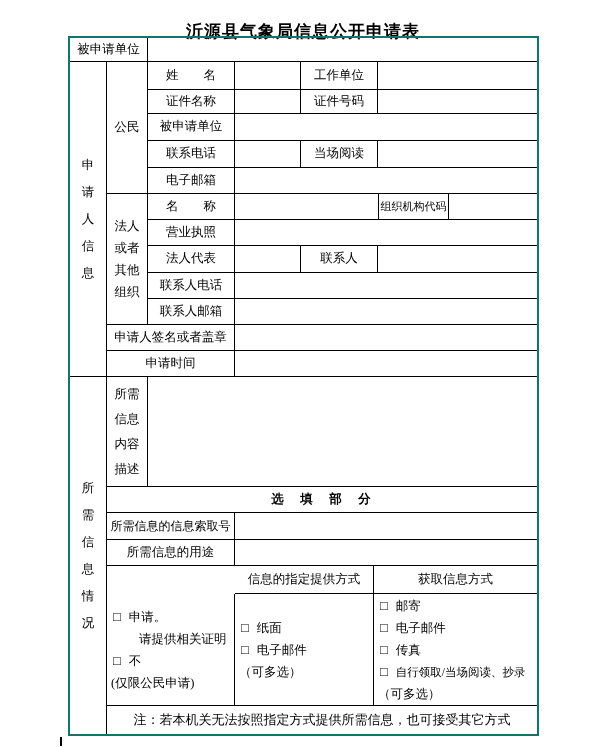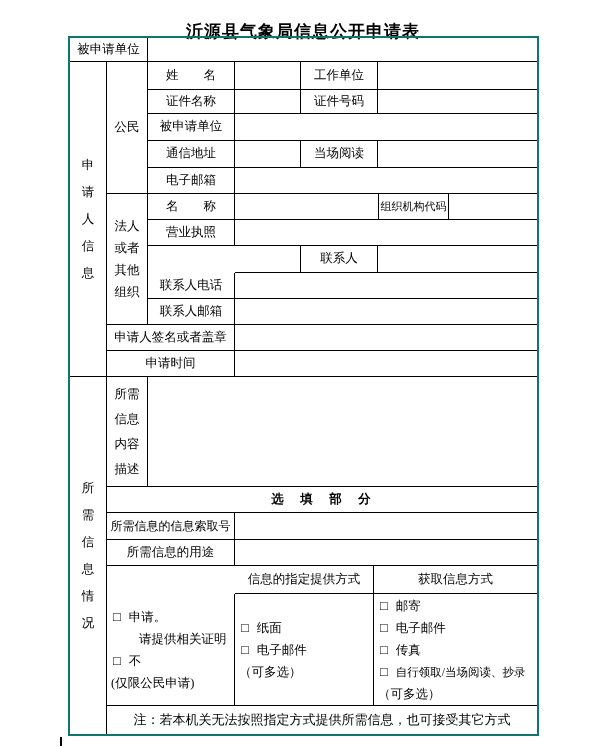--- a/index.html
+++ b/index.html
@@ -72,36 +72,37 @@
   <div class="c nr" style="left:308px;top:24px;width:159px;height:28px"></div>
 
   <div class="c" style="left:78px;top:52px;width:87px;height:24px">证件名称</div>
   <div class="c" style="left:165px;top:52px;width:66px;height:24px"></div>
   <div class="c" style="left:231px;top:52px;width:77px;height:24px">证件号码</div>
   <div class="c nr" style="left:308px;top:52px;width:159px;height:24px"></div>
 
   <div class="c" style="left:78px;top:76px;width:87px;height:27px">被申请单位</div>
   <div class="c nr" style="left:165px;top:76px;width:302px;height:27px"></div>
 
-  <div class="c" style="left:78px;top:103px;width:87px;height:27px">通信地址</div>
+  <div class="c" style="left:78px;top:103px;width:87px;height:27px">联系电话</div>
   <div class="c" style="left:165px;top:103px;width:66px;height:27px"></div>
   <div class="c" style="left:231px;top:103px;width:77px;height:27px">当场阅读</div>
   <div class="c nr" style="left:308px;top:103px;width:159px;height:27px"></div>
 
   <div class="c" style="left:78px;top:130px;width:87px;height:26px">电子邮箱</div>
   <div class="c nr" style="left:165px;top:130px;width:302px;height:26px"></div>
 
   <div class="c" style="left:78px;top:156px;width:87px;height:26px">名　　称</div>
   <div class="c" style="left:165px;top:156px;width:144px;height:26px"></div>
   <div class="c sm" style="left:309px;top:156px;width:70px;height:26px">组织机构代码</div>
   <div class="c nr" style="left:379px;top:156px;width:88px;height:26px"></div>
 
   <div class="c" style="left:78px;top:182px;width:87px;height:26px">营业执照</div>
   <div class="c nr" style="left:165px;top:182px;width:302px;height:26px"></div>
 
+  <div class="c" style="left:78px;top:208px;width:87px;height:27px">法人代表</div>
   <div class="c" style="left:165px;top:208px;width:66px;height:27px"></div>
   <div class="c" style="left:231px;top:208px;width:77px;height:27px">联系人</div>
   <div class="c nr" style="left:308px;top:208px;width:159px;height:27px"></div>
 
   <div class="c" style="left:78px;top:235px;width:87px;height:26px">联系人电话</div>
   <div class="c nr" style="left:165px;top:235px;width:302px;height:26px"></div>
 
   <div class="c" style="left:78px;top:261px;width:87px;height:26px">联系人邮箱</div>
   <div class="c nr" style="left:165px;top:261px;width:302px;height:26px"></div>
 

